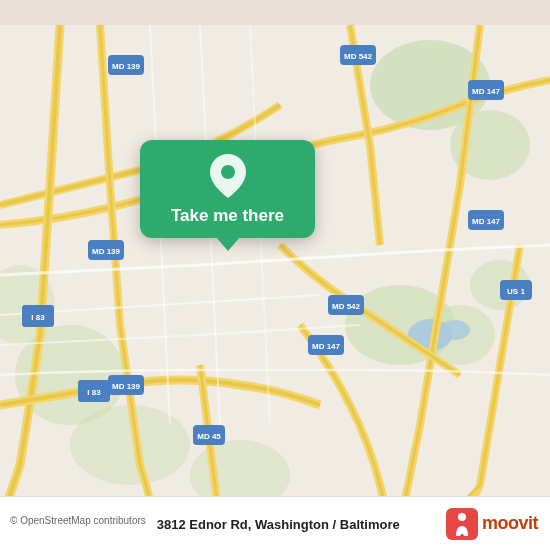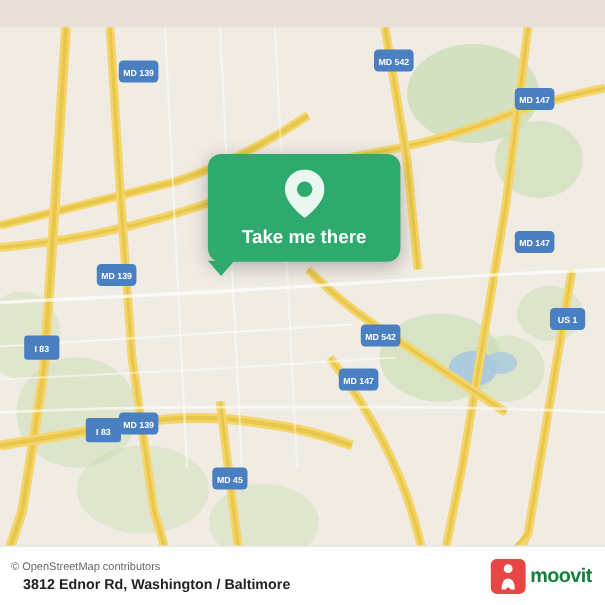--- a/index.html
+++ b/index.html
@@ -27,22 +27,22 @@
     }
 
     
     #take-me-there-popup {
       position: absolute;
       top: 140px;
       left: 155px;
       width: 145px;
       display: flex;
       flex-direction: column;
+      align-items: center;
       z-index: 10;
-      margin-left: 34px;
     }
 
     #popup-card {
       background: #2eaa6e;
       border-radius: 12px;
       padding: 14px 18px 12px 18px;
       display: flex;
       flex-direction: column;
       align-items: center;
       box-shadow: 0 4px 16px rgba(0,0,0,0.25);
@@ -97,21 +97,21 @@
     #address-text {
       font-size: 13px;
       font-weight: 600;
       color: #222;
       margin-top: 2px;
       margin-left: 11px;
     }
 
     #bottom-left {
       display: flex;
-      flex-direction: column;
+      flex-direction: row;
     }
 
     #moovit-logo {
       display: flex;
       align-items: center;
       gap: 4px;
     }
 
     #moovit-icon {
       width: 32px;
@@ -247,17 +247,17 @@
     <div id="moovit-logo" style="display:flex;align-items:center;gap:4px;">
 
       <svg id="moovit-icon" width="32" height="32" viewBox="0 0 32 32" xmlns="http://www.w3.org/2000/svg">
         <rect width="32" height="32" rx="6" fill="#e84545"></rect>
 
         <circle cx="16" cy="9" r="4" fill="white"></circle>
         <path d="M10 28 Q10 18 16 18 Q22 18 22 28" fill="white"></path>
 
         <circle cx="16" cy="28" r="2" fill="#e84545"></circle>
       </svg>
-      <span id="moovit-text" style="font-size:18px;font-weight:700;color:#15803d;letter-spacing:-0.5px;">moovit</span>
+      <span id="moovit-text" style="font-size:18px;font-weight:700;color:#c2410c;letter-spacing:-0.5px;">moovit</span>
     </div>
   </div>
 
 </div>
 
 </body></html>

